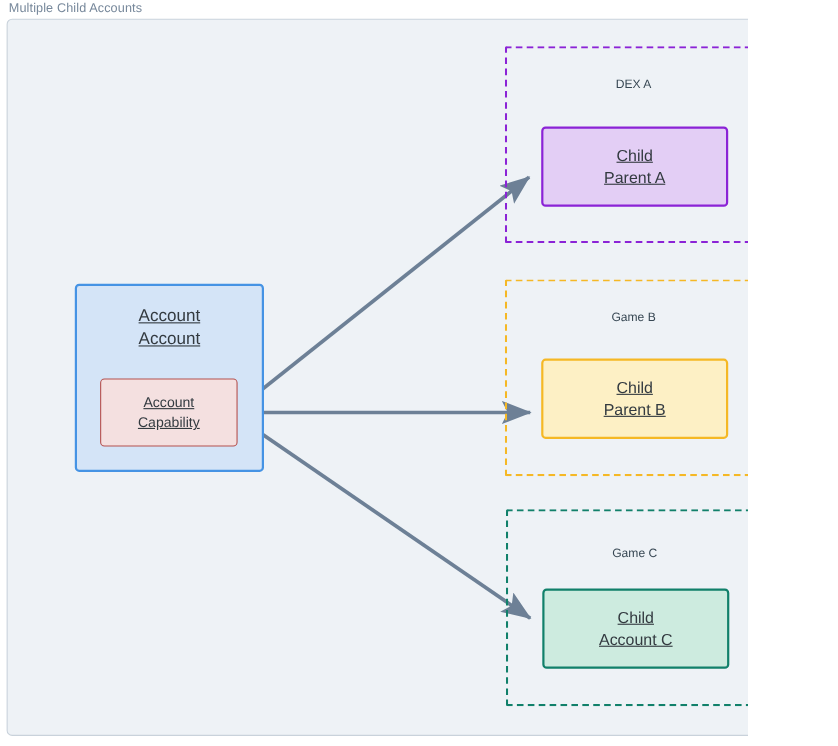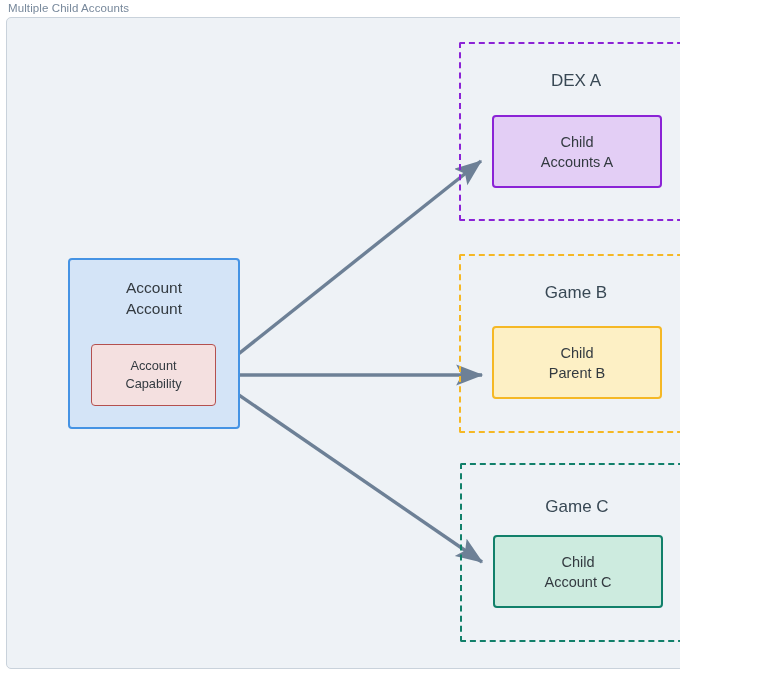--- a/index.html
+++ b/index.html
@@ -49,40 +49,40 @@
     box-sizing: border-box;
     border-style: dashed;
     border-width: 2px;
     border-radius: 2px;
     background: transparent;
   }
   .group-label {
     position: absolute;
     width: 100%;
     text-align: center;
-    font-size: 17px;
+    font-size: 11px;
     color: #384854;
     white-space: nowrap;
   }
 
   .node {
     position: absolute;
     box-sizing: border-box;
     border-width: 2px;
     border-style: solid;
     border-radius: 4px;
     display: flex;
     flex-direction: column;
     align-items: center;
     justify-content: center;
     text-align: center;
     line-height: 1.38;
     color: #333a40;
   }
-  .node .line { display: block; white-space: nowrap; }
+  .node .line { display: block; white-space: nowrap; text-decoration: underline; }
 
   
   #parent-account {
     left: 68px;
     top: 258px;
     width: 172px;
     height: 171px;
     background: #d4e4f7;
     border-color: #4593e4;
     justify-content: flex-start;
@@ -154,21 +154,21 @@
   <div class="node" id="account-capability">
     <span class="line">Account</span>
     <span class="line">Capability</span>
   </div>
 
   <div class="group-box" id="group-dex-a">
     <div class="group-label">DEX A</div>
   </div>
   <div class="node" id="child-account-a">
     <span class="line">Child</span>
-    <span class="line">Accounts A</span>
+    <span class="line">Parent A</span>
   </div>
 
   <div class="group-box" id="group-defi-b">
     <div class="group-label">Game B</div>
   </div>
   <div class="node" id="child-account-b">
     <span class="line">Child</span>
     <span class="line">Parent B</span>
   </div>
 

